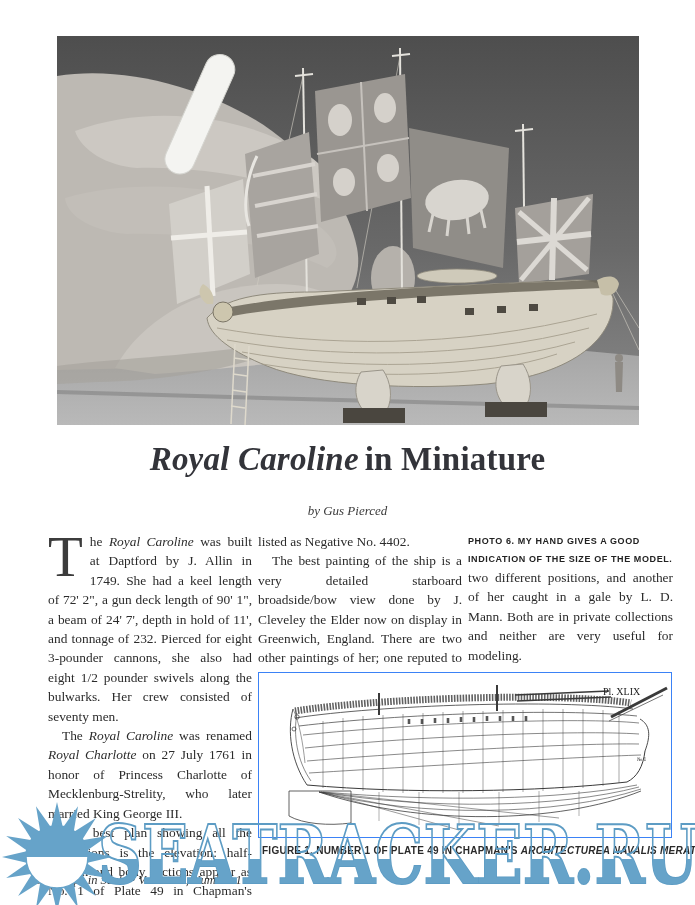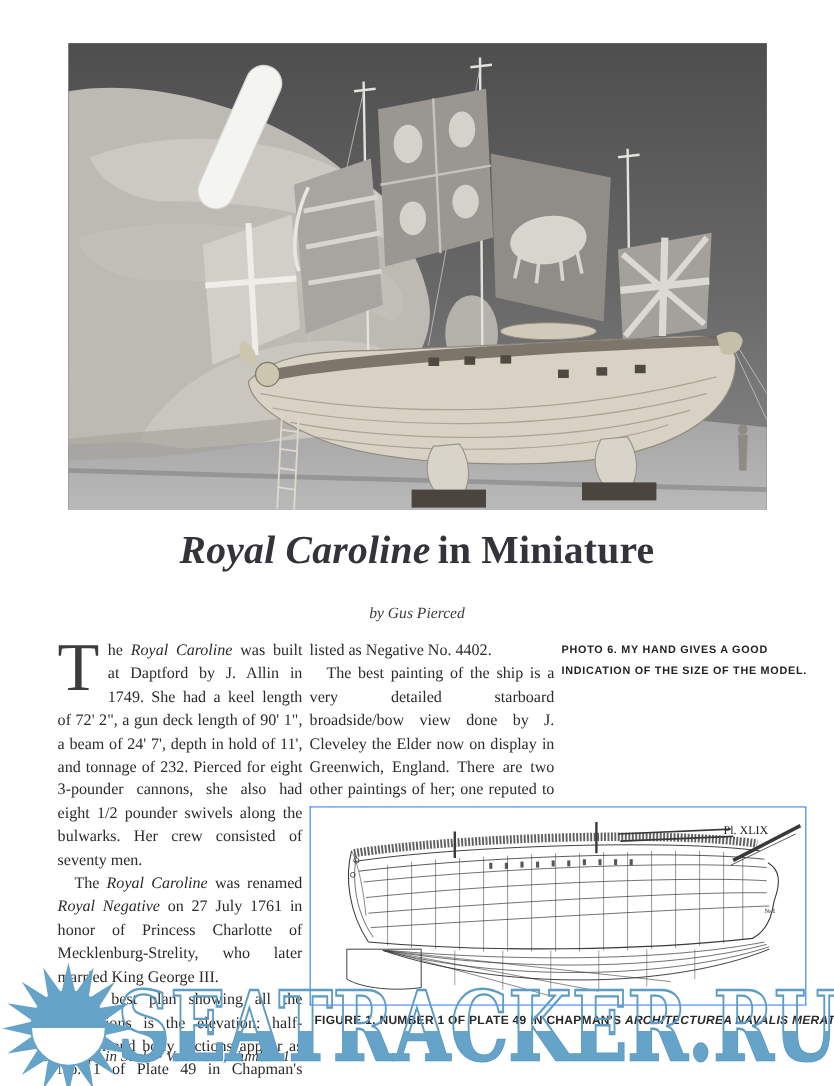--- a/index.html
+++ b/index.html
@@ -180,31 +180,32 @@
     </svg>
   </div>
 
   <div class="title">
     <span class="ital">Royal Caroline</span><span>in Miniature</span>
   </div>
   <div class="byline">by Gus Pierced</div>
 
   <div class="col col1">
     <p><span class="dropcap">T</span><span>he <i>Royal Caroline</i> was built at Daptford by J. Allin in 1749. She had a keel length of 72' 2", a gun deck length of 90' 1", a beam of 24' 7', depth in hold of 11', and tonnage of 232. Pierced for eight 3-pounder cannons, she also had eight 1/2 pounder swivels along the bulwarks. Her crew consisted of seventy men.</span></p>
-    <p class="ind"><span>The <i>Royal Caroline</i> was renamed <i>Royal Negative</i> on 27 July 1761 in honor of Princess Charlotte of Mecklenburg-Strelity, who later married King George III.</span></p>
+    <p class="ind"><span>The <i>Royal Caroline</i> was renamed <i>Royal Charlotte</i> on 27 July 1761 in honor of Princess Charlotte of Mecklenburg-Strelity, who later married King George III.</span></p>
     <p class="ind"><span>The best plan showing all the decorations is the elevation: half-breadth and body sections appear as No. 1 of Plate 49 in Chapman's <i>Architectura Navalis Mercatoria 1768</i> (figure 1). A photograph of Plate 49 is available from the Science Museum in London, England,</span></p>
   </div>
 
   <div class="col col2">
     <p><span>listed as Negative No. 4402.</span></p>
     <p class="ind"><span>The best painting of the ship is a very detailed starboard broadside/bow view done by J. Cleveley the Elder now on display in Greenwich, England. There are two other paintings of her; one reputed to be by Cleveley, showing the yacht in</span></p>
   </div>
 
   <div class="col col3">
     <p class="photo-caption">PHOTO 6. MY HAND GIVES A GOOD INDICATION OF THE SIZE OF THE MODEL.</p>
+    <p><span>two different positions, and another of her caught in a gale by L. D. Mann. Both are in private collections and neither are very useful for modeling.</span></p>
   </div>
 
   <div class="figure-box">
     <svg width="412" height="164" viewBox="0 0 412 164">
       <rect x="0" y="0" width="412" height="164" fill="#ffffff"></rect>
       <g stroke="#3a3a3a" fill="none">
 
         <path d="M36,38 C120,25 300,19 372,30" stroke-width="7" stroke-dasharray="1.6 1.3" opacity="0.8"></path>
         <path d="M36,45 C120,32 300,26 374,36" stroke-width="0.8"></path>
         <path d="M40,53 C140,41 300,35 378,43" stroke-width="0.7"></path>

